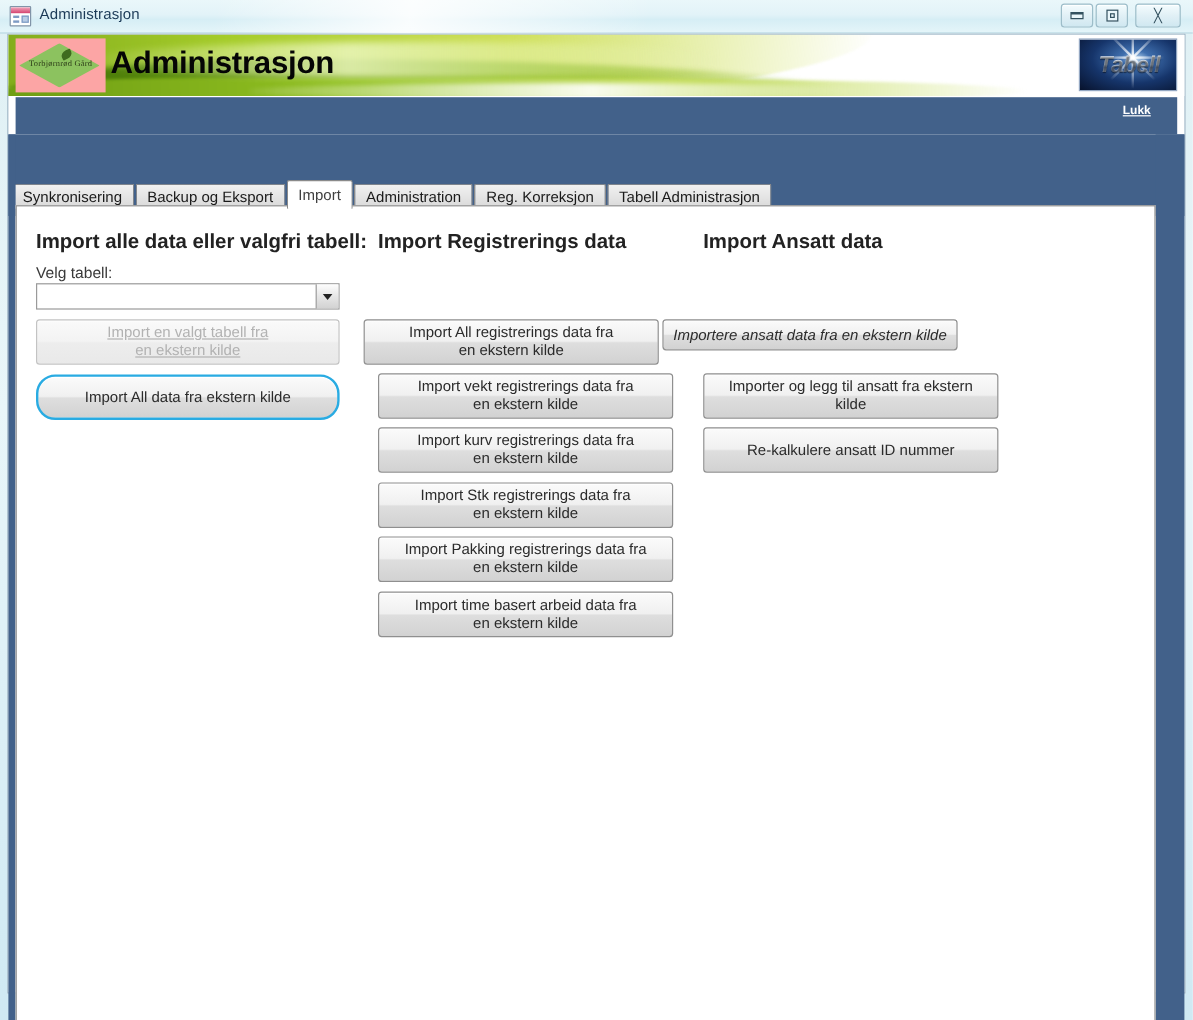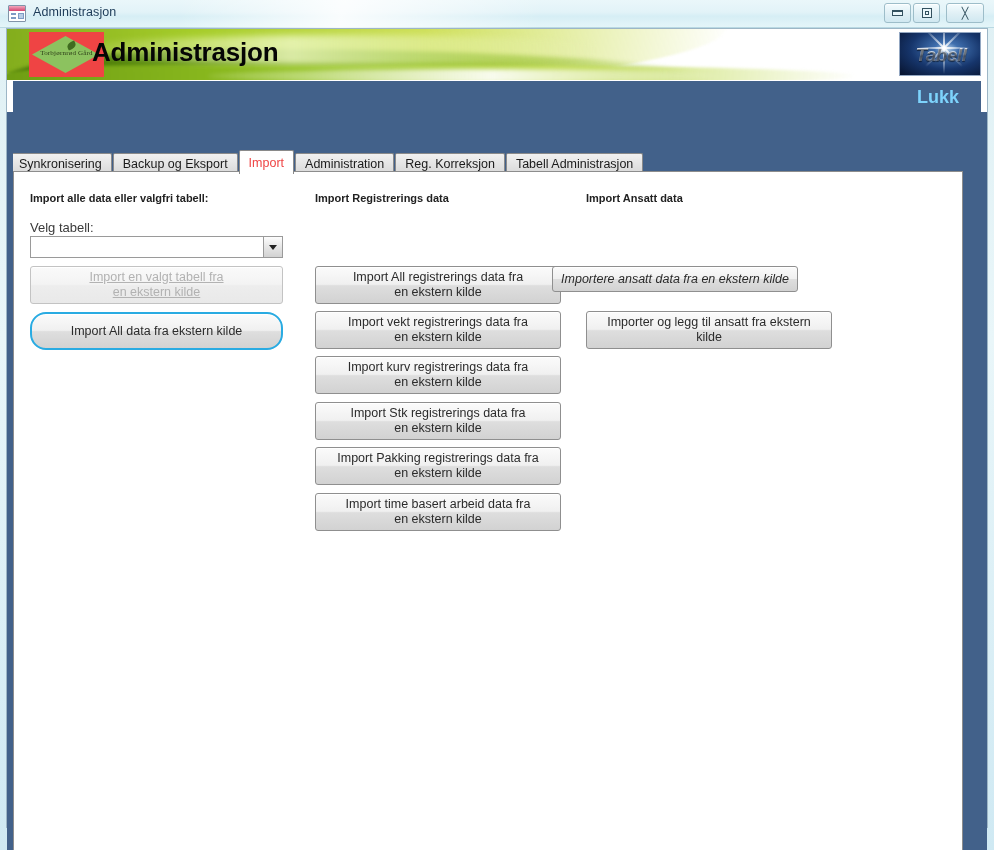--- a/index.html
+++ b/index.html
@@ -92,21 +92,21 @@
     background: linear-gradient(88deg,#6d9c12 0%, #93c222 35%, #c3dc5a 65%, rgba(255,255,255,0) 100%);
     border-radius: 40% 100% 100% 10% / 100% 100% 100% 40%;
     filter: blur(1.5px);
   }
   .sw5 { left:200px; top:40px; width:520px; height:14px;
     background: linear-gradient(90deg, rgba(255,255,255,.1), rgba(255,255,255,.9) 55%, rgba(255,255,255,0));
     border-radius:50%; filter: blur(2px);
   }
   #logo-farm {
     position:absolute; left:6px; top:3px; width:75px; height:45px;
-    background:#ef4444; z-index:4; overflow:hidden;margin-left:16px;
+    background:#fca5a5; z-index:4; overflow:hidden;
   }
   #logo-farm .diamond {
     position:absolute; left:3px; top:4px; width:67px; height:37px;
     background:#8cc25f;
     clip-path: polygon(50% 0%, 100% 50%, 50% 100%, 0% 50%);
   }
   #logo-farm .ltext {
     position:absolute; left:0; top:17px; width:75px; text-align:center;
     font-family:"Liberation Serif", serif;
     font-size:7px; color:#2d3d18; letter-spacing:.2px;
@@ -143,21 +143,22 @@
     letter-spacing:-.5px;
   }
 
   
   #bluebar {
     position:absolute; left:6px; top:52px; width:968px; height:31px;
     background:#42618a;
   }
   #lukk {
     position:absolute; right:22px; top:6px;
-    color:#7dd3fc; font-size:18px; font-weight:bold;
+    color:#ffffff; font-size:10px; font-weight:bold;
+    text-decoration: underline;
     cursor:pointer;
   }
 
   
   #tabstrip {
     position:absolute; left:0; top:83px; width:980px; height:68px;
     background:#42618a;
   }
   #tabs {
     position:absolute; left:2px; top:40px; height:22px;
@@ -169,42 +170,42 @@
     font-size:12.5px; color:#1a1a1a;
     background: linear-gradient(180deg,#f1f1f1,#d8d8d8);
     border:1px solid #8a8a8a; border-bottom:none;
     margin-right:1px;
     border-radius:2px 2px 0 0;
     white-space:nowrap;
   }
   .tab.active {
     background:#ffffff; height:24px;
     border-color:#8a8a8a;
-    color:#ef4444; font-weight:normal;
+    color:#404040; font-weight:normal;
     position:relative; z-index:3;
   }
 
   
   #content {
     position:absolute; left:6px; top:142px; width:950px; height:686px;
     background:#ffffff;
     border:1px solid #8d8d8d;
   }
   #content-rightedge {
     position:absolute; left:956px; top:83px; width:24px; height:745px;
     background:#42618a;
   }
   #content-leftedge {
     position:absolute; left:0; top:83px; width:6px; height:745px;
     background:#42618a;
   }
 
   .col-title {
     position:absolute;
-    font-size:11px; font-weight:bold; color:#222222;
+    font-size:17px; font-weight:bold; color:#222222;
   }
   .lbl {
     position:absolute; font-size:13px; color:#3a3a3a;
   }
 
   
   #combo {
     position:absolute; left:16px; top:64px; width:253px; height:22px;
     background:#ffffff; border:1px solid #9a9a9a;
     display:flex; justify-content:flex-end; align-items:stretch;
@@ -335,33 +336,34 @@
             <div class="chev"></div>
           </div>
       </div>
 
       <div class="btn disabled" style="left:16px; top:94px; width:253px; height:38px;text-decoration:underline;">Import en valgt tabell fra
 en ekstern kilde</div>
       <div class="btn focused" style="left:16px; top:140px; width:253px; height:38px;border-radius:16px;">Import All data fra ekstern kilde</div>
 
       <div class="col-title" style="left:301px; top:20px;">Import Registrerings data</div>
 
-      <div class="btn" style="left:301px; top:94px; width:246px; height:38px;">Import All registrerings data fra
+      <div class="btn" style="left:289px; top:94px; width:246px; height:38px;">Import All registrerings data fra
 en ekstern kilde</div>
       <div class="btn" style="left:301px; top:139px; width:246px; height:38px;">Import vekt registrerings data fra
 en ekstern kilde</div>
       <div class="btn" style="left:301px; top:184px; width:246px; height:38px;">Import kurv registrerings data fra
 en ekstern kilde</div>
       <div class="btn" style="left:301px; top:230px; width:246px; height:38px;">Import Stk registrerings data fra
 en ekstern kilde</div>
       <div class="btn" style="left:301px; top:275px; width:246px; height:38px;">Import Pakking registrerings data fra
 en ekstern kilde</div>
       <div class="btn" style="left:301px; top:321px; width:246px; height:38px;">Import time basert arbeid data fra
 en ekstern kilde</div>
 
       <div class="col-title" style="left:572px; top:20px;">Import Ansatt data</div>
 
       <div class="btn" style="left:538px; top:94px; width:246px; height:26px;font-style:italic;">Importere ansatt data fra en ekstern kilde</div>
       <div class="btn" style="left:572px; top:139px; width:246px; height:38px;text-align:center;">Importer og legg til ansatt fra ekstern kilde</div>
+      <div class="btn" style="left:572px; top:184px; width:246px; height:38px;">Re-kalkulere ansatt ID nummer</div>
 
     </div>
   </div>
 </div>
 
 </body></html>

